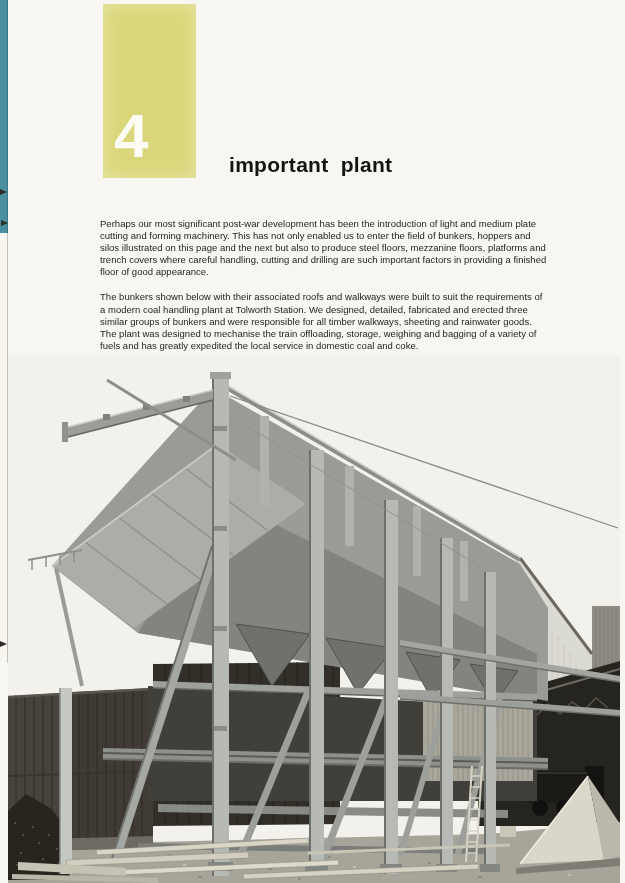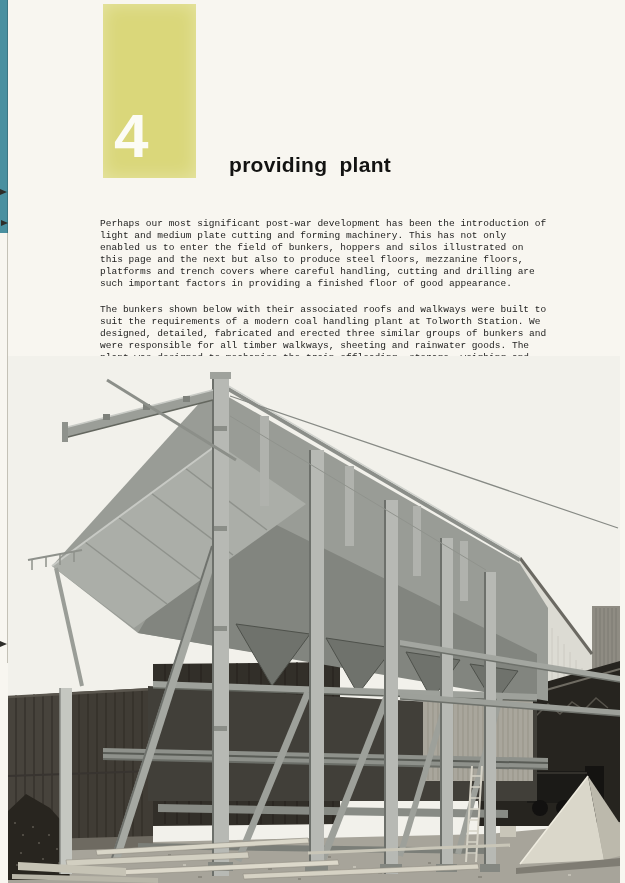--- a/index.html
+++ b/index.html
@@ -40,21 +40,21 @@
     position:absolute;left:229px;top:153px;margin:0;
     font-size:21px;font-weight:700;color:#131312;
     letter-spacing:0.3px;word-spacing:6px;
   }
   .body-text{
     position:absolute;left:100px;top:218px;width:450px;
     color:#232322;
   }
   .body-text p{
     margin:0 0 13px 0;
-    font-size:9.5px;line-height:12.1px;letter-spacing:0.02px;font-family:Liberation Mono, monospace;
+    font-size:9.5px;line-height:12.1px;letter-spacing:0.02px;
   }
   .photo{
     position:absolute;left:8px;top:356px;width:612px;height:527px;
     display:block;
   }
 </style>
 </head>
 <body>
 
 <div class="page">
@@ -62,21 +62,21 @@
   <div class="spine"></div>
   <div class="edge-line"></div>
   <div class="reg-mark" style="left:0;top:189px"></div>
   <div class="reg-mark" style="left:1px;top:220px"></div>
   <div class="reg-mark" style="left:0;top:641px"></div>
 
   <div class="num-block">
     <div class="num">4</div>
   </div>
 
-  <h1 class="title">providing plant</h1>
+  <h1 class="title">important plant</h1>
 
   <div class="body-text">
     <p>Perhaps our most significant post-war development has been the introduction of light and medium plate cutting and forming machinery. This has not only enabled us to enter the field of bunkers, hoppers and silos illustrated on this page and the next but also to produce steel floors, mezzanine floors, platforms and trench covers where careful handling, cutting and drilling are such important factors in providing a finished floor of good appearance.</p>
     <p>The bunkers shown below with their associated roofs and walkways were built to suit the requirements of a modern coal handling plant at Tolworth Station. We designed, detailed, fabricated and erected three similar groups of bunkers and were responsible for all timber walkways, sheeting and rainwater goods. The plant was designed to mechanise the train offloading, storage, weighing and bagging of a variety of fuels and has greatly expedited the local service in domestic coal and coke.</p>
   </div>
 
   <svg class="photo" viewBox="0 0 612 527" role="img" aria-label="Steel coal bunker structure under construction: braced portal frames and hoppers, timber hoarding, coal pile, scattered timbers, lorry and concrete ramp">
 
     <rect x="0" y="0" width="612" height="527" fill="#f2f1eb"></rect>
 

